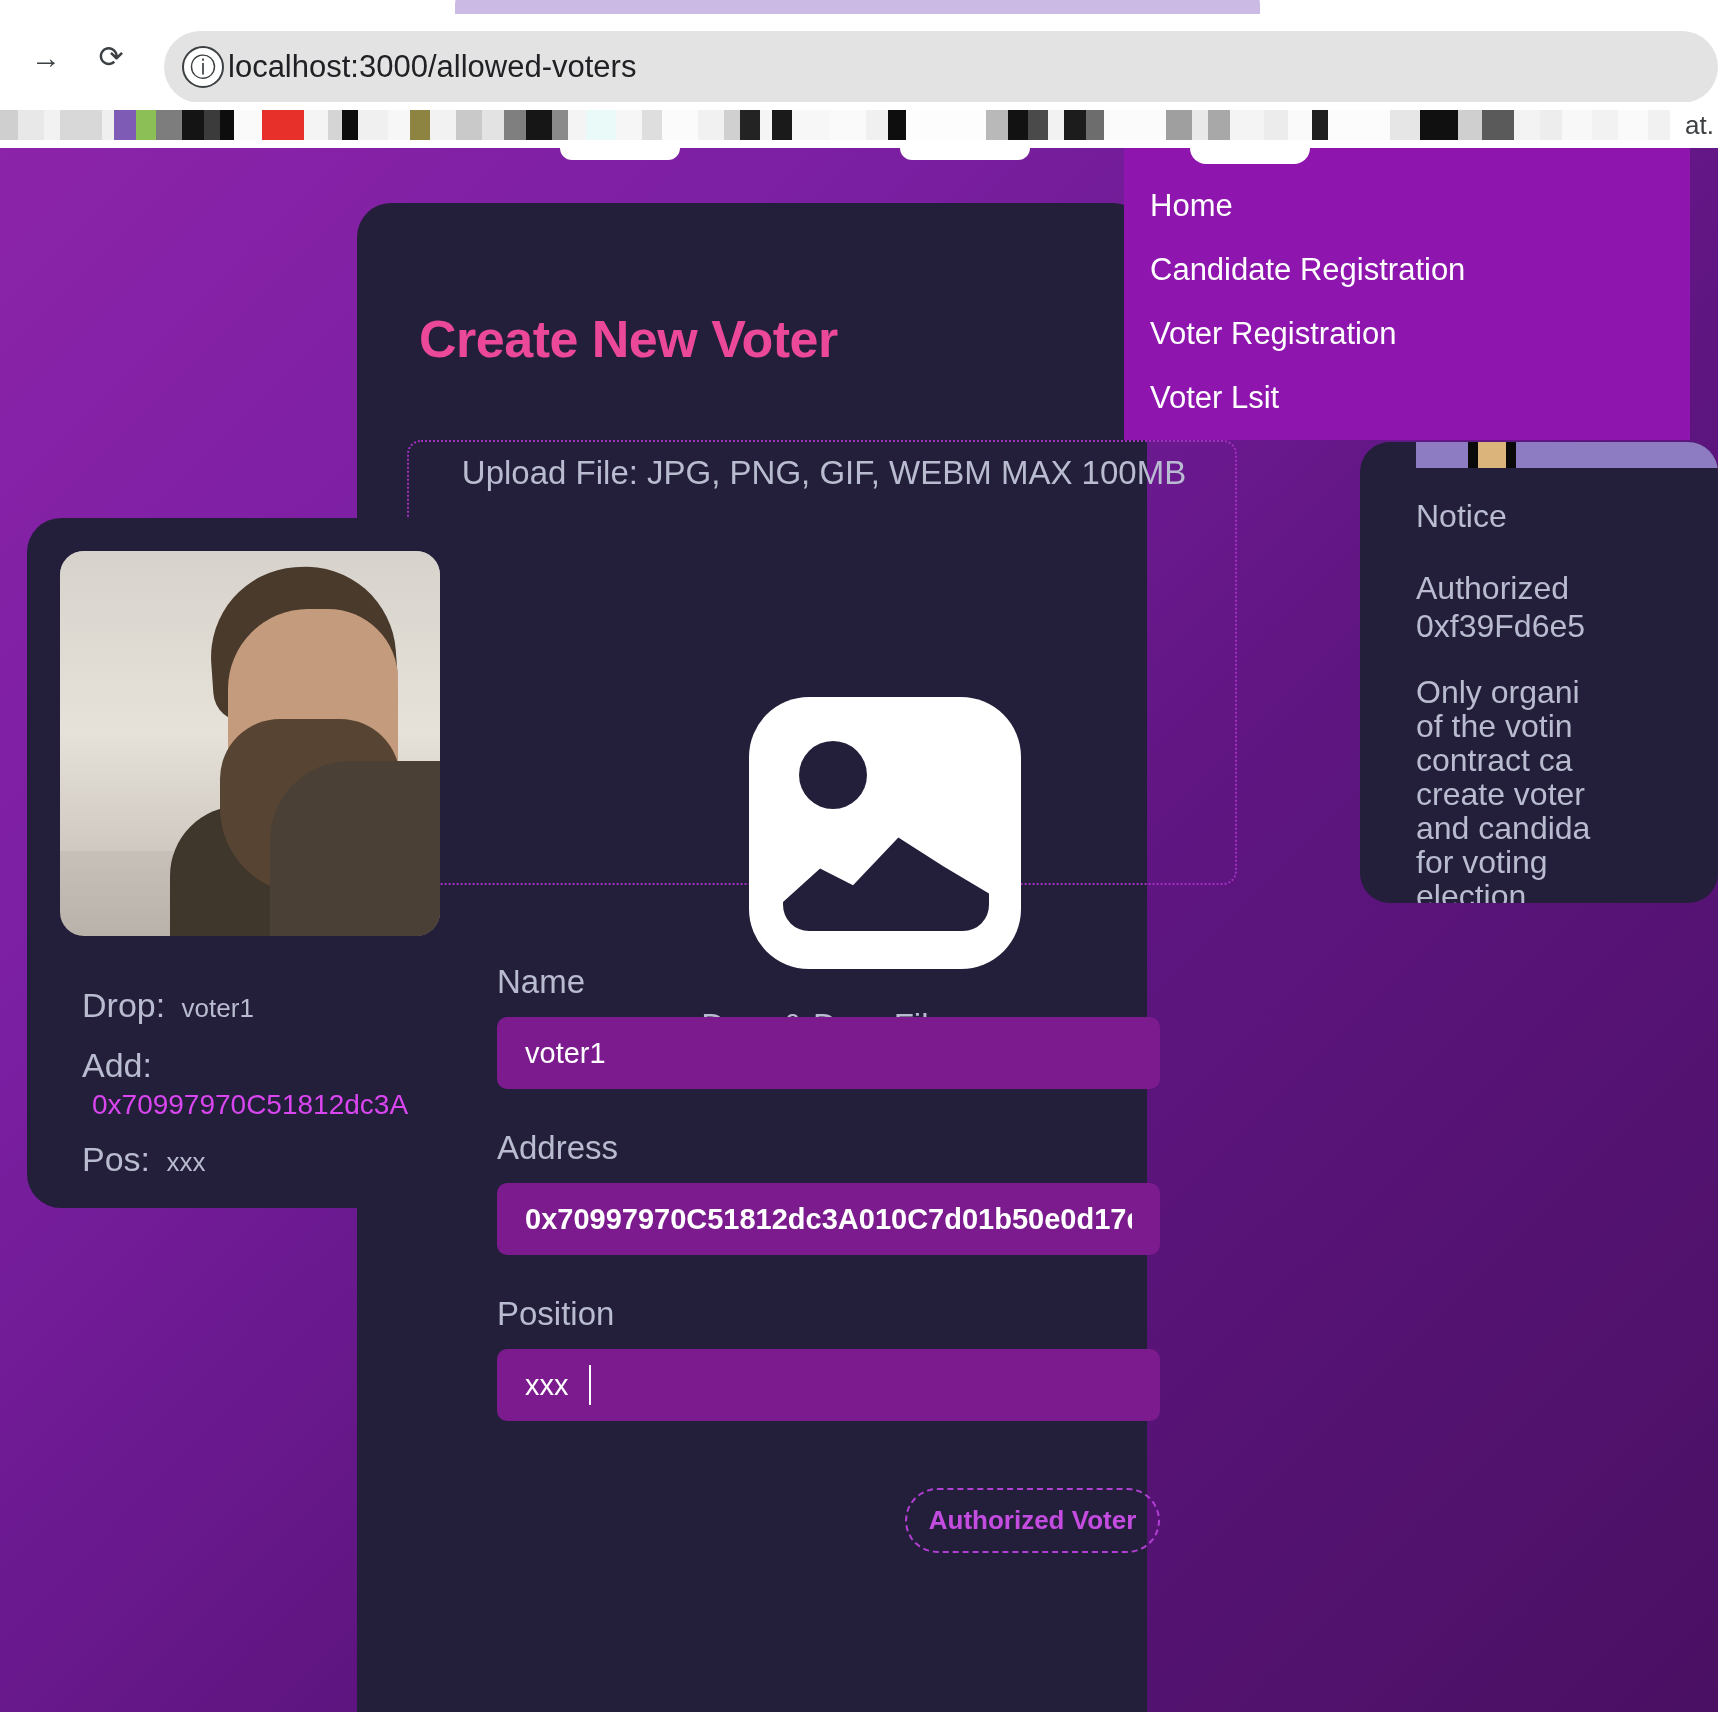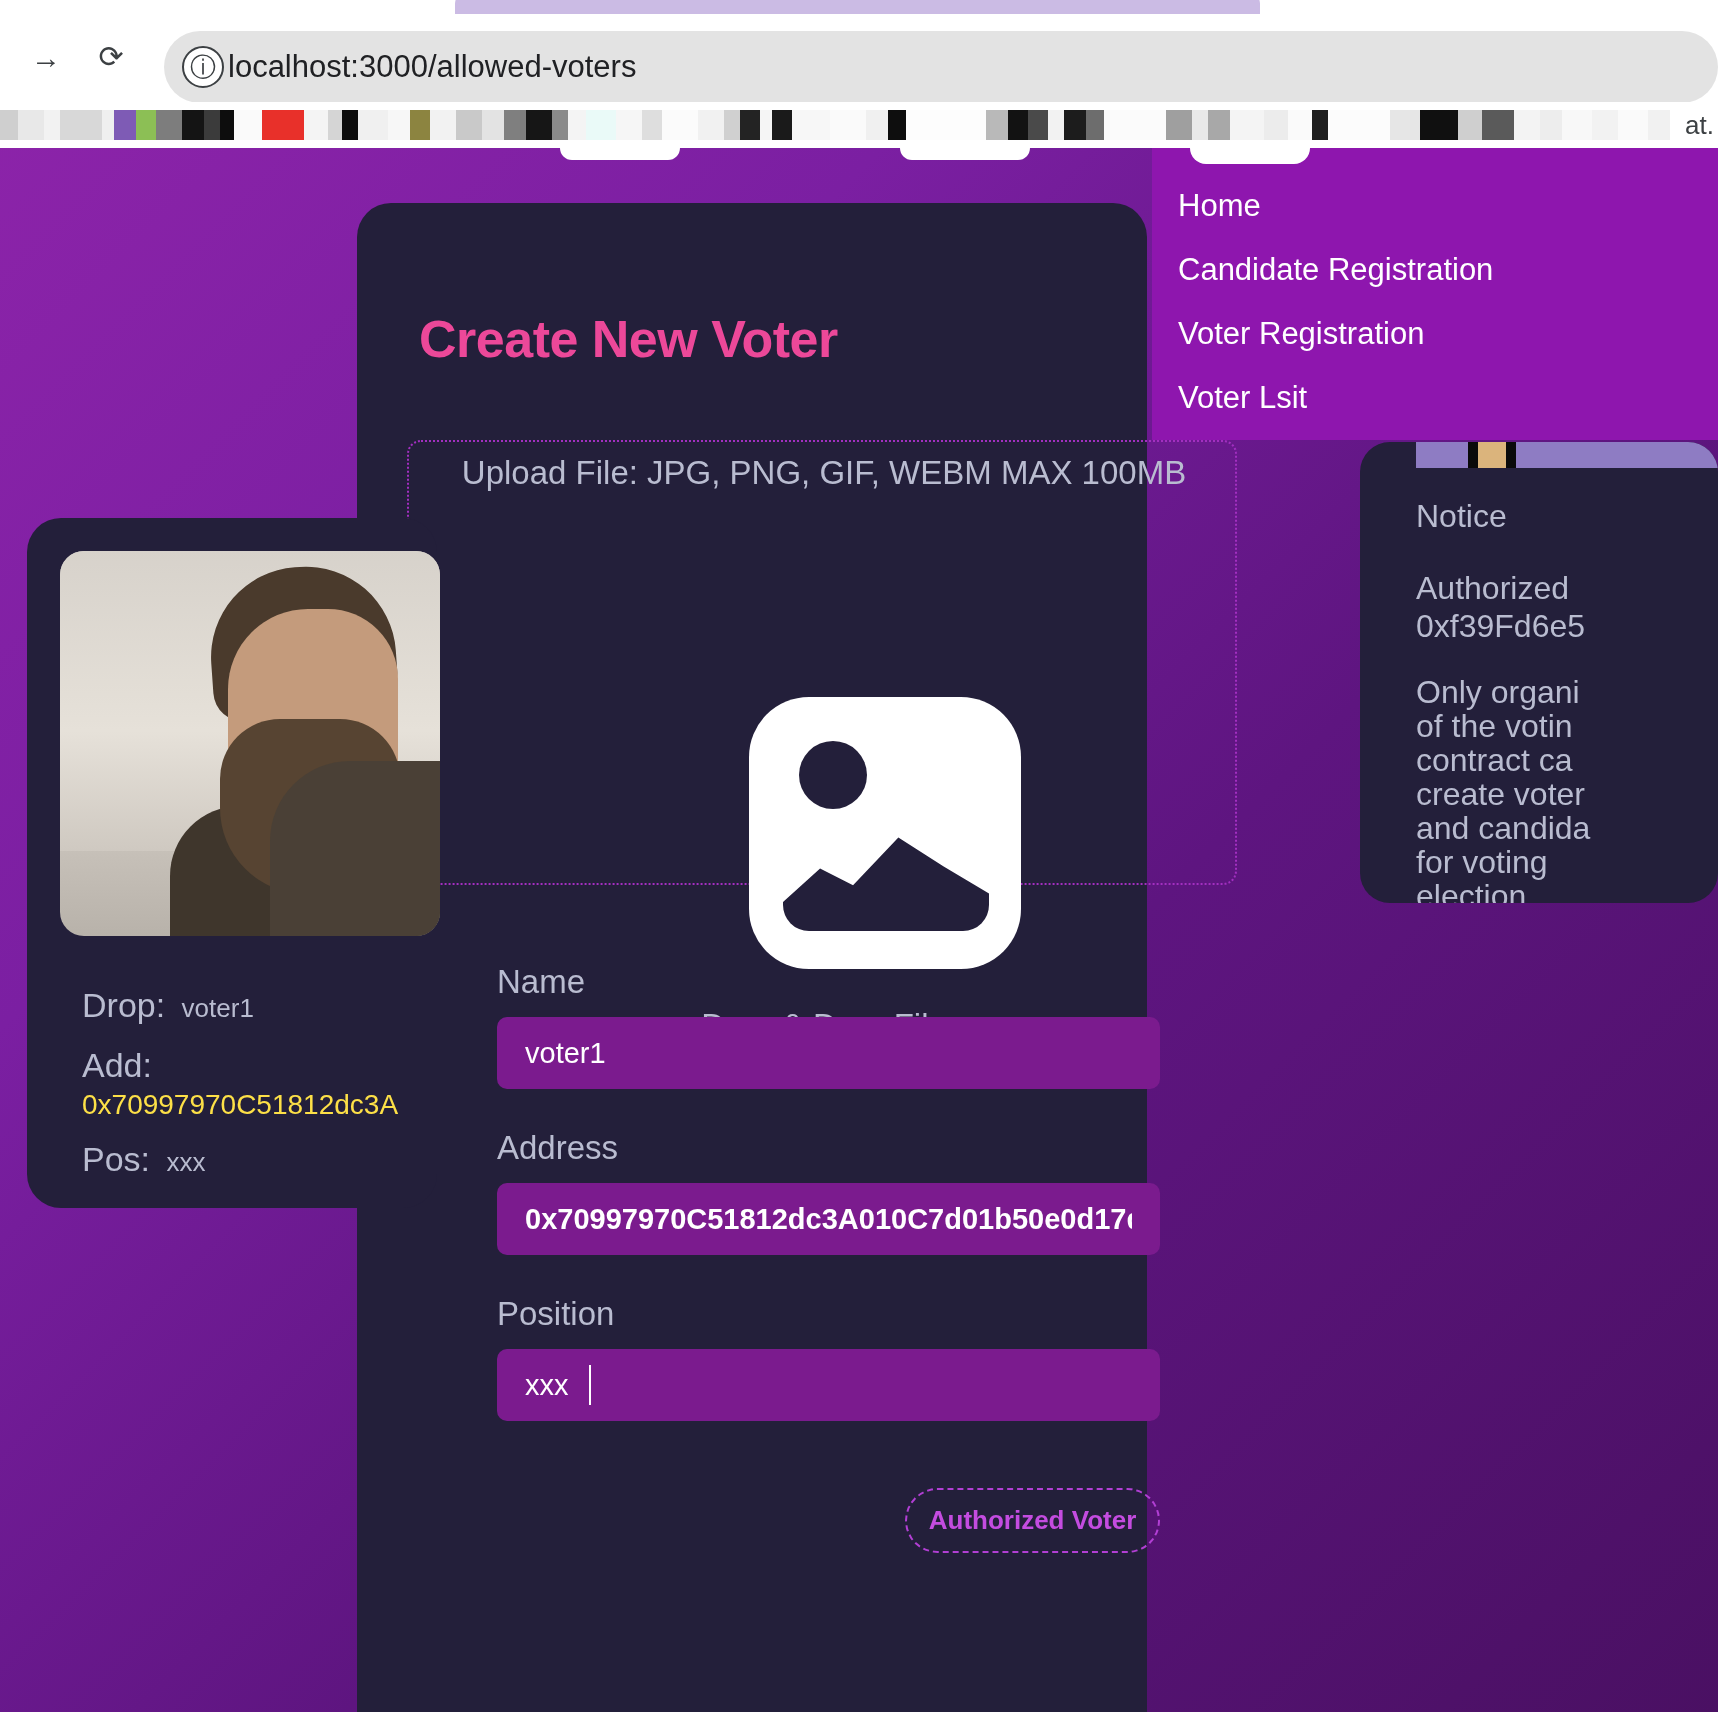--- a/index.html
+++ b/index.html
@@ -93,21 +93,21 @@
   .chrome-notch {
     position: absolute; z-index: 41;
     background: #ffffff; border-radius: 0 0 26px 26px;
   }
   #notch-a { left: 560px; top: 148px; width: 120px; height: 12px; }
   #notch-b { left: 900px; top: 148px; width: 130px; height: 12px; }
   #notch-c { left: 1190px; top: 148px; width: 120px; height: 16px; }
 
   
   #nav-menu {
-    position: absolute; left: 1152px; top: 148px;
+    position: absolute; left: 1124px; top: 148px;
     width: 566px; height: 292px;
     background: #8e16ae;
     z-index: 35;
     padding: 26px 12px 0 26px;
   }
   .nav-item {
     color: #ffffff;
     font-size: 31px;
     line-height: 64px;
     white-space: nowrap;
@@ -262,22 +262,22 @@
     font-size: 34px; color: #b9bcd0;
     display: inline-block; vertical-align: baseline;
   }
   .vc-val {
     font-size: 26px; color: #b9bcd0;
     display: inline-block; vertical-align: baseline;
     margin-left: 12px;
   }
   .vc-val-block {
     display: block;
-    font-size: 28px; color: #fde047;
-    margin-left: 0; margin-top: 4px;
+    font-size: 28px; color: #d946ef;
+    margin-left: 10px; margin-top: 4px;
   }
 
   
   #notice-panel {
     position: absolute; left: 1360px; top: 442px;
     width: 358px; height: 461px;
     background: #231f3a;
     border-radius: 30px;
     z-index: 25;
     overflow: hidden;

